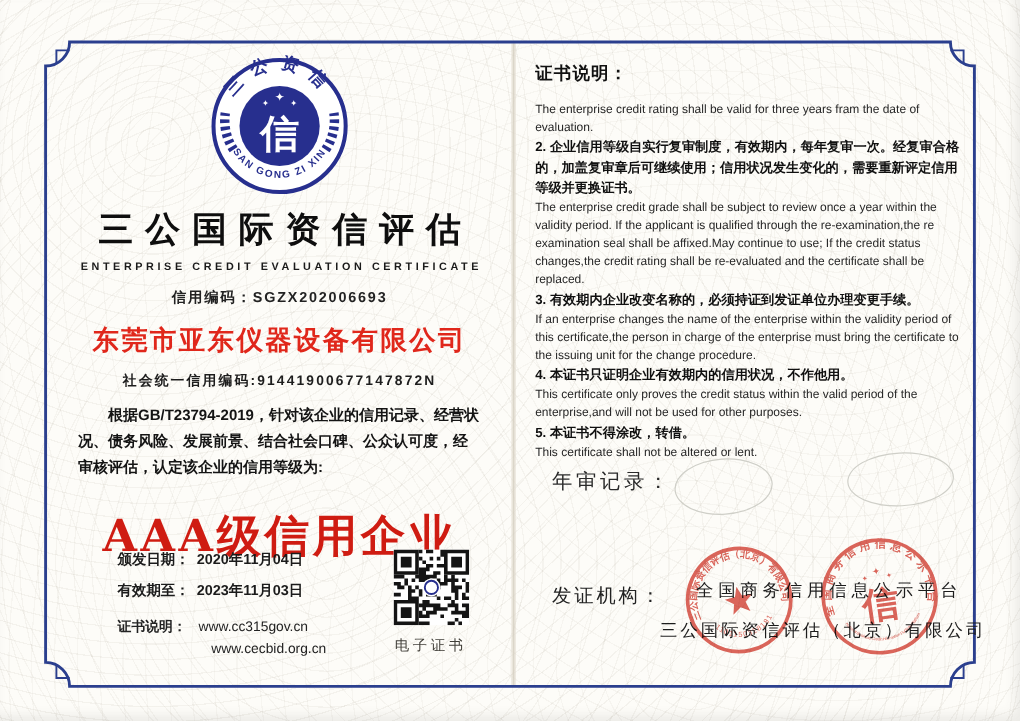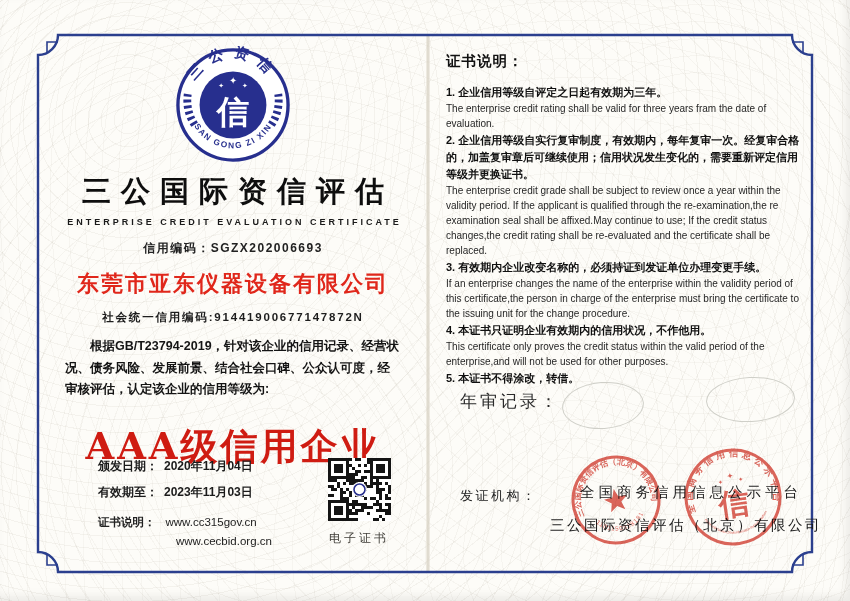--- a/index.html
+++ b/index.html
@@ -39,21 +39,21 @@
   
   .page-right{position:absolute;left:446px;top:34px;width:362px;height:476px;color:#111;}
   .notes-heading{padding-top:18px;font-size:14.5px;font-weight:bold;letter-spacing:1px;}
   .notes{margin-top:13px;width:356px;}
   .note .zh{font-size:11px;font-weight:bold;line-height:1.55;color:#101010;}
   .note .en{font-size:10px;line-height:1.5;color:#262626;font-family:Liberation Sans, sans-serif;margin-bottom:1px;}
   .annual-label{position:absolute;left:14px;top:356px;font-size:17px;letter-spacing:3px;color:#2a2a2a;}
   .oval{position:absolute;border:1.2px solid #cfcfc8;border-radius:50%;}
   .oval-1{left:116px;top:348px;width:80px;height:45px;transform:rotate(-4deg);}
   .oval-2{left:260px;top:343px;width:87px;height:43px;transform:rotate(-3deg);}
-  .issuer-label{position:absolute;left:14px;top:453px;font-size:13px;letter-spacing:2.5px;color:#222;}
+  .issuer-label{position:absolute;left:14px;top:453px;font-size:16px;letter-spacing:2.5px;color:#222;}
   .issuer-1{position:absolute;left:134px;top:449px;font-size:14.5px;letter-spacing:4px;color:#1c1c1c;white-space:nowrap;}
   .issuer-2{position:absolute;left:104px;top:482px;font-size:14.5px;letter-spacing:2.5px;color:#1c1c1c;white-space:nowrap;}
   .seal{position:absolute;opacity:0.84;mix-blend-mode:multiply;}
   .seal-left{left:124px;top:420px;transform:rotate(-12deg);}
   .seal-right{left:236px;top:412px;transform:rotate(-8deg);}
 </style>
 </head>
 <body>
 
 <div class="sheet">
@@ -126,37 +126,37 @@
       </div>
       <div class="qr-caption">电子证书</div>
     </div>
   </div>
 
   <div class="page-right">
     <div class="notes-heading">证书说明：</div>
 
     <div class="notes">
       <div class="note">
-        <div class="zh">1. 企业信用等级自评定之日起有效期为三年。</div>
         <div class="en">The enterprise credit rating shall be valid for three years fram the date of evaluation.</div>
       </div>
       <div class="note">
         <div class="zh">2. 企业信用等级自实行复审制度，有效期内，每年复审一次。经复审合格的，加盖复审章后可继续使用；信用状况发生变化的，需要重新评定信用等级并更换证书。</div>
         <div class="en">The enterprise credit grade shall be subject to review once a year within the validity period. If the applicant is qualified through the re-examination,the re examination seal shall be affixed.May continue to use; If the credit status changes,the credit rating shall be re-evaluated and the certificate shall be replaced.</div>
       </div>
       <div class="note">
         <div class="zh">3. 有效期内企业改变名称的，必须持证到发证单位办理变更手续。</div>
         <div class="en">If an enterprise changes the name of the enterprise within the validity period of this certificate,the person in charge of the enterprise must bring the certificate to the issuing unit for the change procedure.</div>
       </div>
       <div class="note">
         <div class="zh">4. 本证书只证明企业有效期内的信用状况，不作他用。</div>
         <div class="en">This certificate only proves the credit status within the valid period of the enterprise,and will not be used for other purposes.</div>
       </div>
       <div class="note">
         <div class="zh">5. 本证书不得涂改，转借。</div>
+        <div class="en">This certificate shall not be altered or lent.</div>
       </div>
     </div>
 
     <div class="annual-label">年审记录：</div>
     <div class="oval oval-1"></div>
     <div class="oval oval-2"></div>
 
     <div class="issuer-label">发证机构：</div>
     <div class="issuer-1">全国商务信用信息公示平台</div>
     <div class="issuer-2">三公国际资信评估（北京）有限公司</div>

